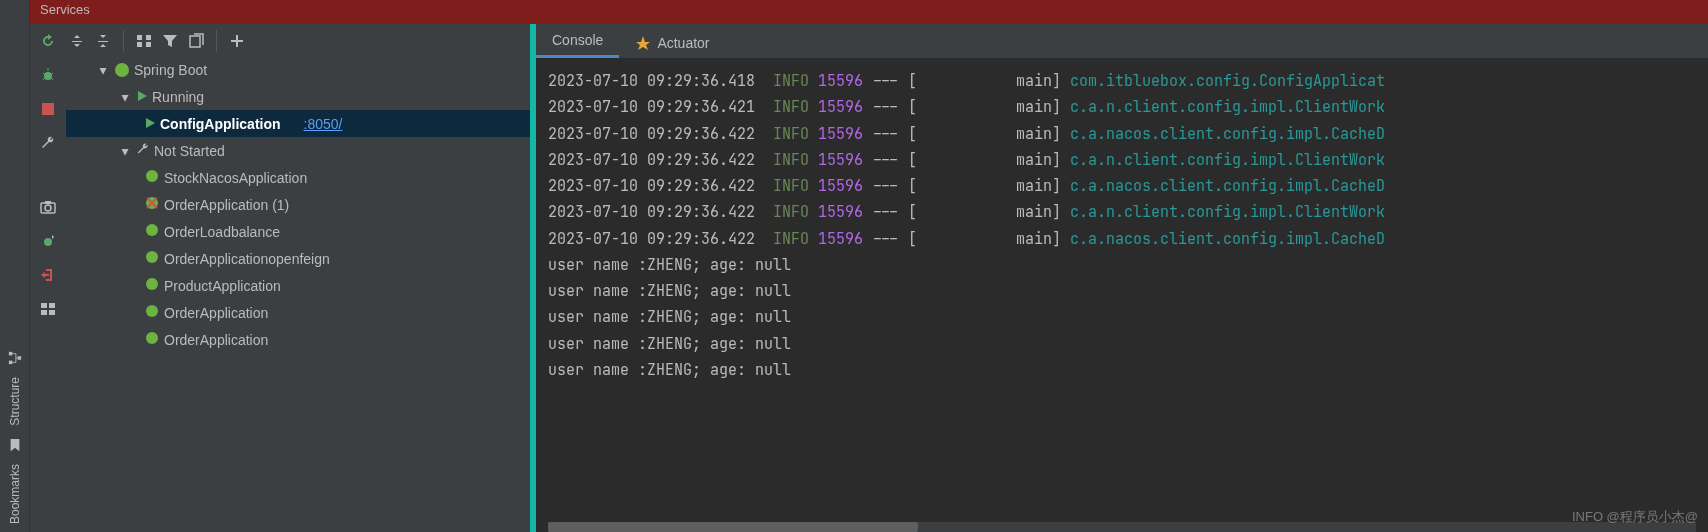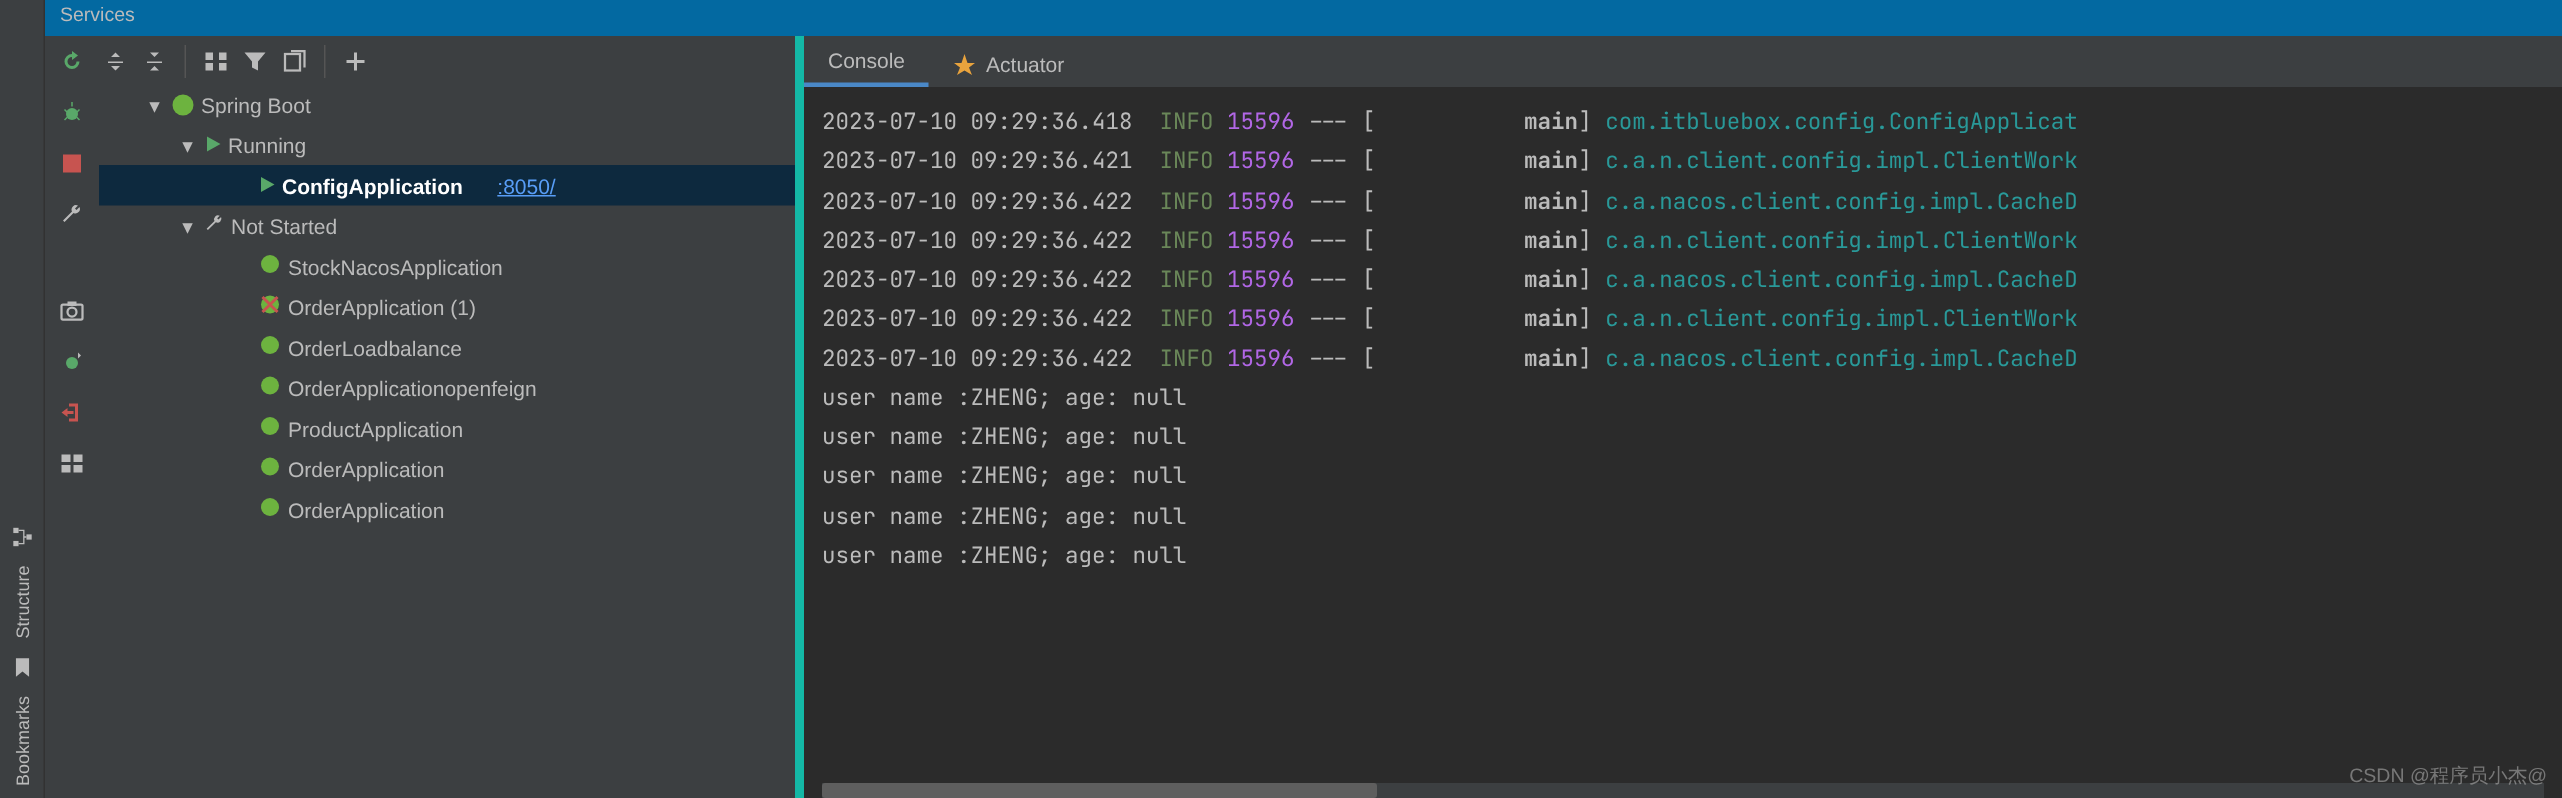--- a/index.html
+++ b/index.html
@@ -30,21 +30,21 @@
   cursor: pointer;
 }
 .left-rail .spacer { flex: 1; }
 .left-rail svg { margin: 4px 0; fill: #bbbbbb; }
 .main { flex: 1; display: flex; flex-direction: column; }
 .header {
   height: 24px;
   padding: 2px 10px;
   color: #bbbbbb;
   font-size: 13px;
-  background: #0369a1;
+  background: #7f1d1d;
 }
 .toolbar-row {
   display: flex;
   align-items: center;
   padding: 4px 4px;
   gap: 4px;
   background: #3c3f41;
 }
 .icon-col {
   width: 36px;
@@ -76,21 +76,21 @@
   cursor: pointer;
   gap: 4px;
 }
 .tree-row.selected { background: #0d293e; color: #fff; }
 .tree-row .label { white-space: nowrap; }
 .tree-row .port { color: #589df6; text-decoration: underline; margin-left: 19px; }
 .tree-row.selected .label { font-weight: bold; color: #fff; }
 .chevron { width: 14px; display:inline-flex; justify-content:center; }
 .indent1 { padding-left: 30px; }
 .indent2 { padding-left: 52px; }
-.indent3 { padding-left: 106px; }
+.indent3 { padding-left: 78px; }
 .spring-icon { display:inline-flex; width:16px; height:16px; }
 .console-panel {
   flex: 1;
   display: flex;
   flex-direction: column;
   background: #2b2b2b;
   border-left: 6px solid #14b8a6;
   overflow: hidden;
 }
 .tabs {
@@ -114,21 +114,21 @@
   font-family: "JetBrains Mono", Consolas, monospace;
   font-size: 15px;
   padding: 10px 12px;
   overflow: hidden;
   white-space: pre;
   color: #bbbbbb;
   line-height: 1.75;
 }
 .log-info { color: #6a8759; }
 .log-pid { color: #b267e6; }
-.log-main { color: #bbbbbb; font-weight: bold; }
+.log-main { color: #bbbbbb; }
 .log-class { color: #299999; }
 .watermark {
   position: absolute;
   right: 10px;
   bottom: 6px;
   color: #aaa;
   font-size: 13px;
   opacity: 0.6;
 }
 .scroll-track {
@@ -364,13 +364,13 @@
 user name :ZHENG; age: null
 </div>
         <div class="scroll-track">
             <div class="scroll-thumb"></div>
           </div>
       </div>
     </div>
   </div>
 </div>
 
-<div class="watermark">CSDN @程序员小杰@</div>
+<div class="watermark">INFO @程序员小杰@</div>
 
 </body></html>

